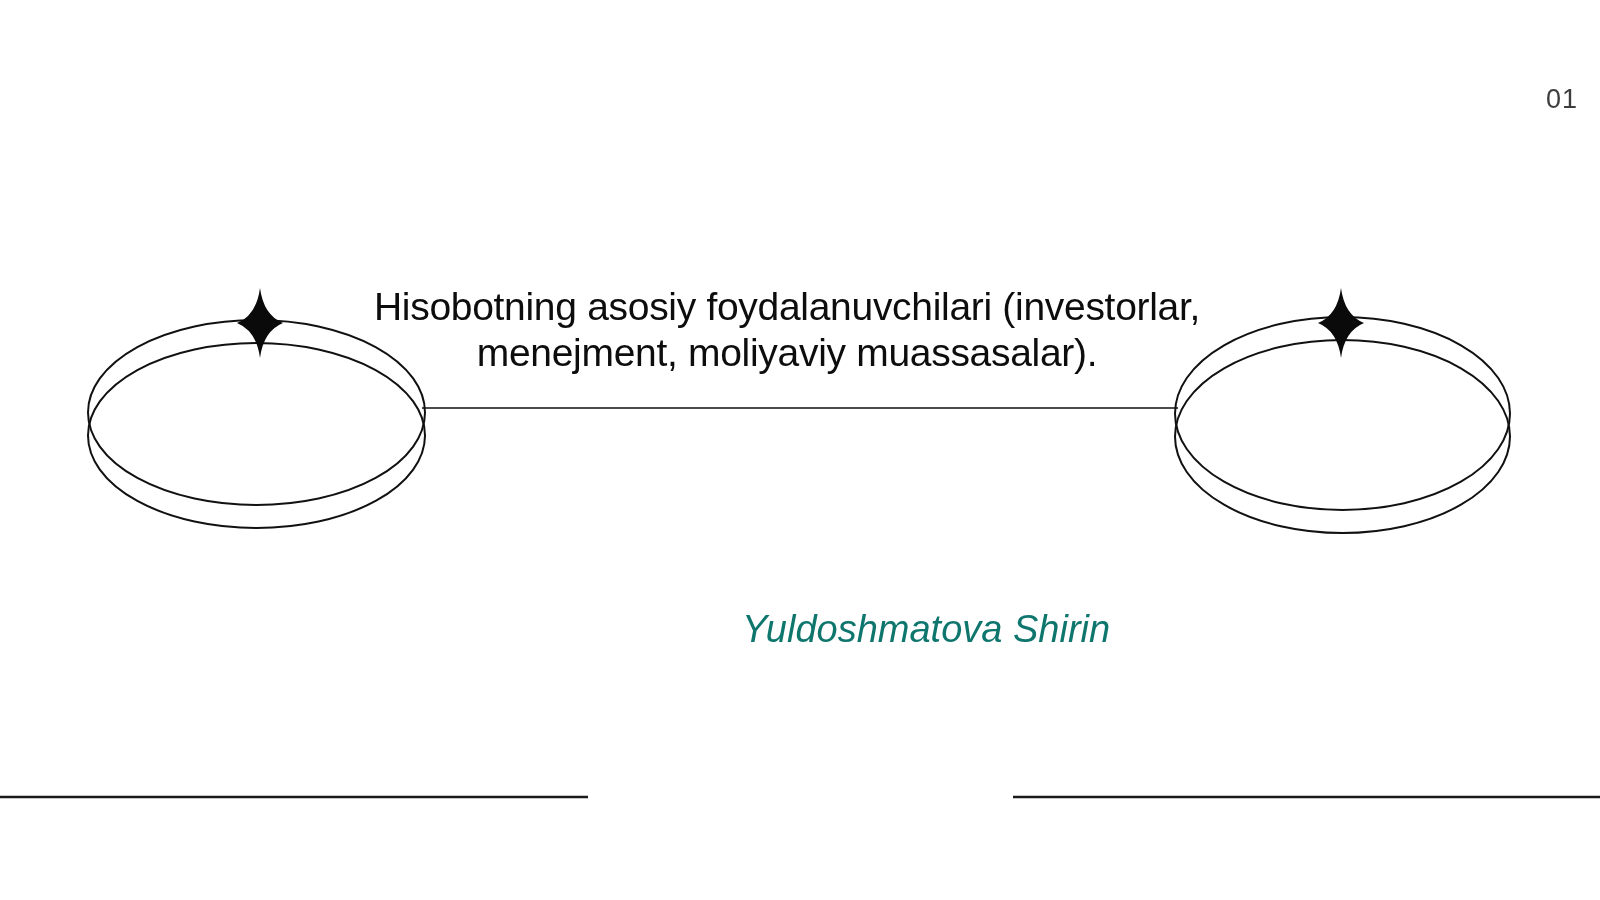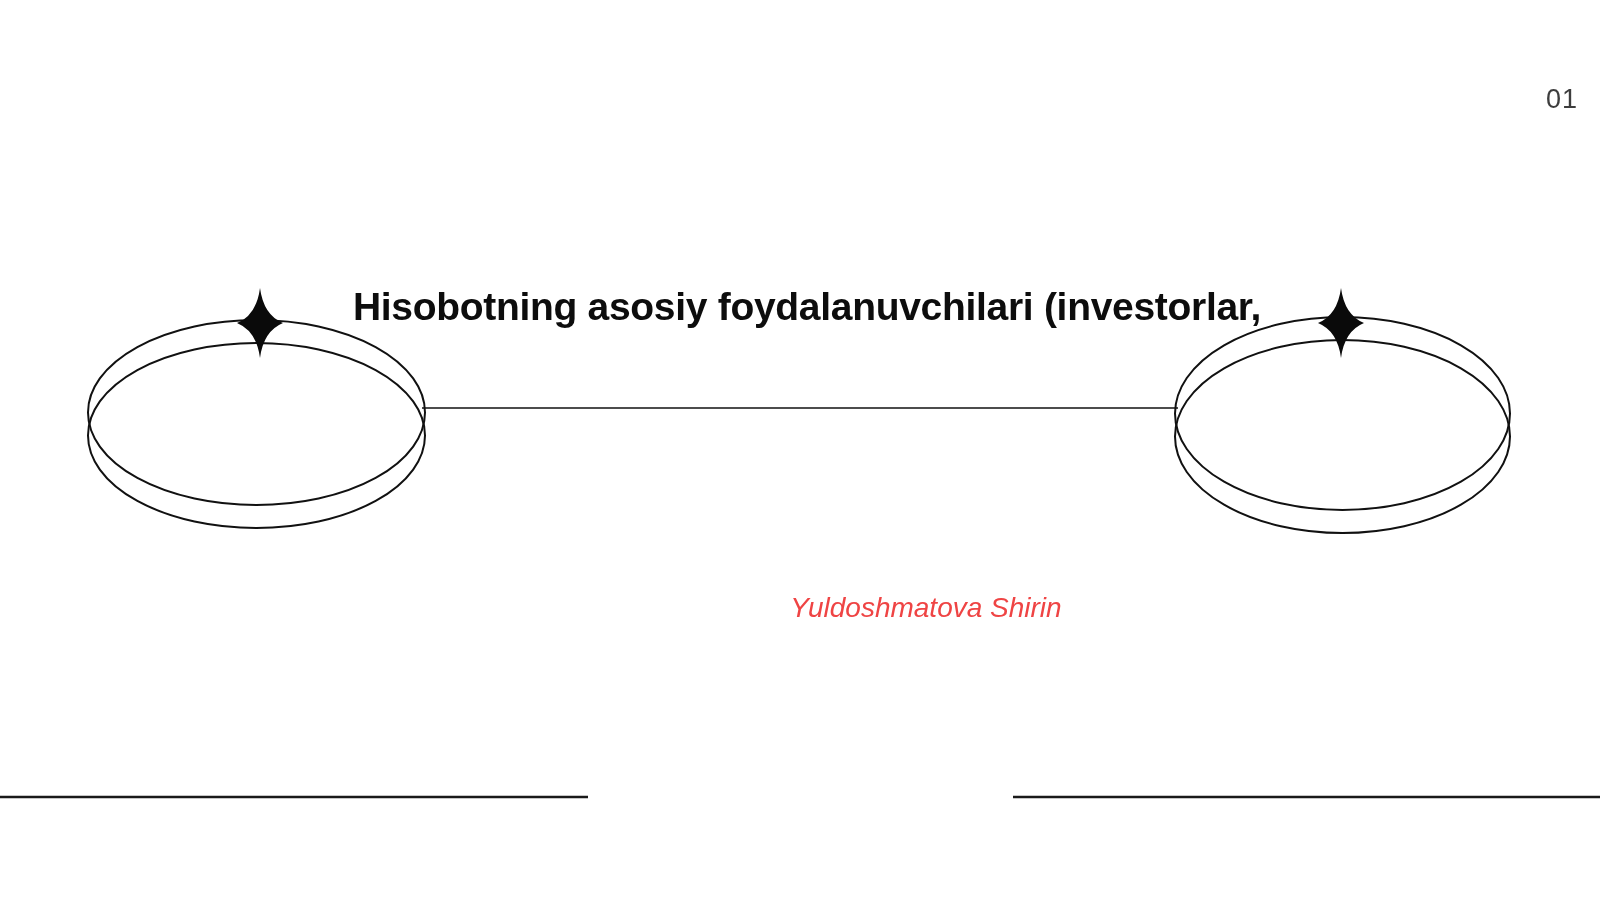--- a/index.html
+++ b/index.html
@@ -28,40 +28,40 @@
     text-align: center;
     font-size: 27px;
     font-weight: 500;
     letter-spacing: 1px;
     color: #3d3d3d;
   }
 
   .slide-title {
     position: absolute;
     top: 284px;
-    left: 307px;
+    left: 287px;
     width: 1000px;
     text-align: center;
     font-size: 39px;
     line-height: 46px;
-    font-weight: 700;
+    font-weight: 400;
     color: #0d0d0d;
     letter-spacing: -0.3px;
   }
 
   .author-name {
     position: absolute;
-    top: 592px;
+    top: 608px;
     left: 626px;
     width: 600px;
     text-align: center;
     font-style: italic;
     font-weight: 400;
-    font-size: 28px;
-    color: #ef4444;
+    font-size: 38px;
+    color: #0f766e;
   }
 </style>
 </head>
 <body>
 
 <div class="slide">
 
   <svg class="decor-svg" viewBox="0 0 1600 900" aria-hidden="true">
 
     <line x1="422" y1="408" x2="1178" y2="408" stroke="#111111" stroke-width="1.6"></line>
@@ -81,17 +81,18 @@
     <path fill="#0a0a0a" transform="translate(1341,323)" d="M 0 -35 Q 3.5 -8 23 0 Q 3.5 8 0 35 Q -3.5 8 -23 0 Q -3.5 -8 0 -35 Z"></path>
 
     <line x1="0" y1="797" x2="588" y2="797" stroke="#1a1a1a" stroke-width="2.6"></line>
     <line x1="1013" y1="797" x2="1600" y2="797" stroke="#1a1a1a" stroke-width="2.6"></line>
   </svg>
 
   <div class="page-number">01</div>
 
   <div class="slide-title">
     <div>Hisobotning asosiy foydalanuvchilari (investorlar,</div>
+    <div>menejment, moliyaviy muassasalar).</div>
   </div>
 
   <div class="author-name">Yuldoshmatova Shirin</div>
 
 </div>
 
 </body></html>

